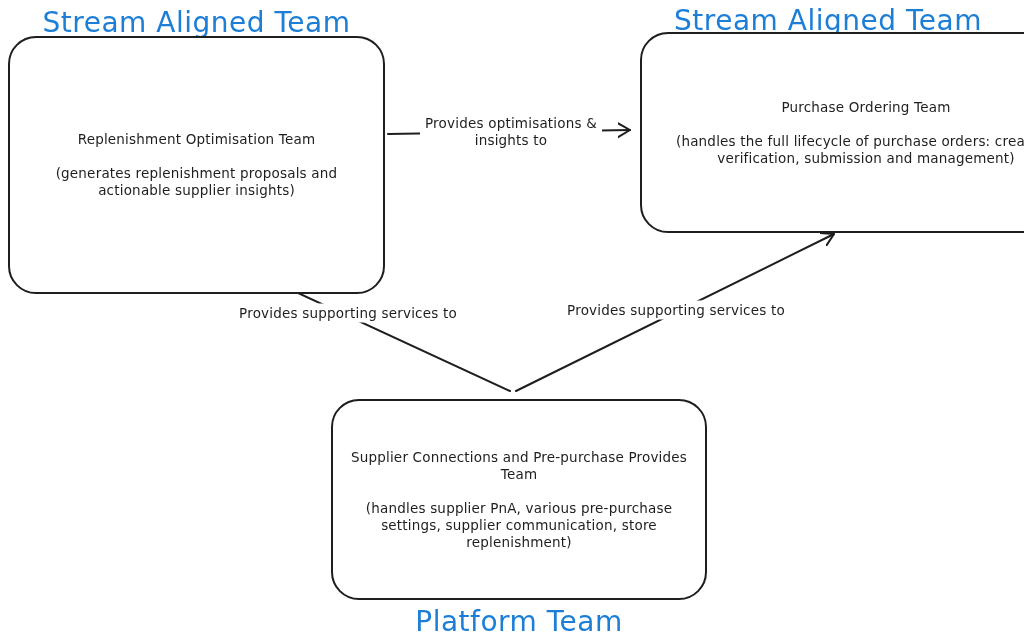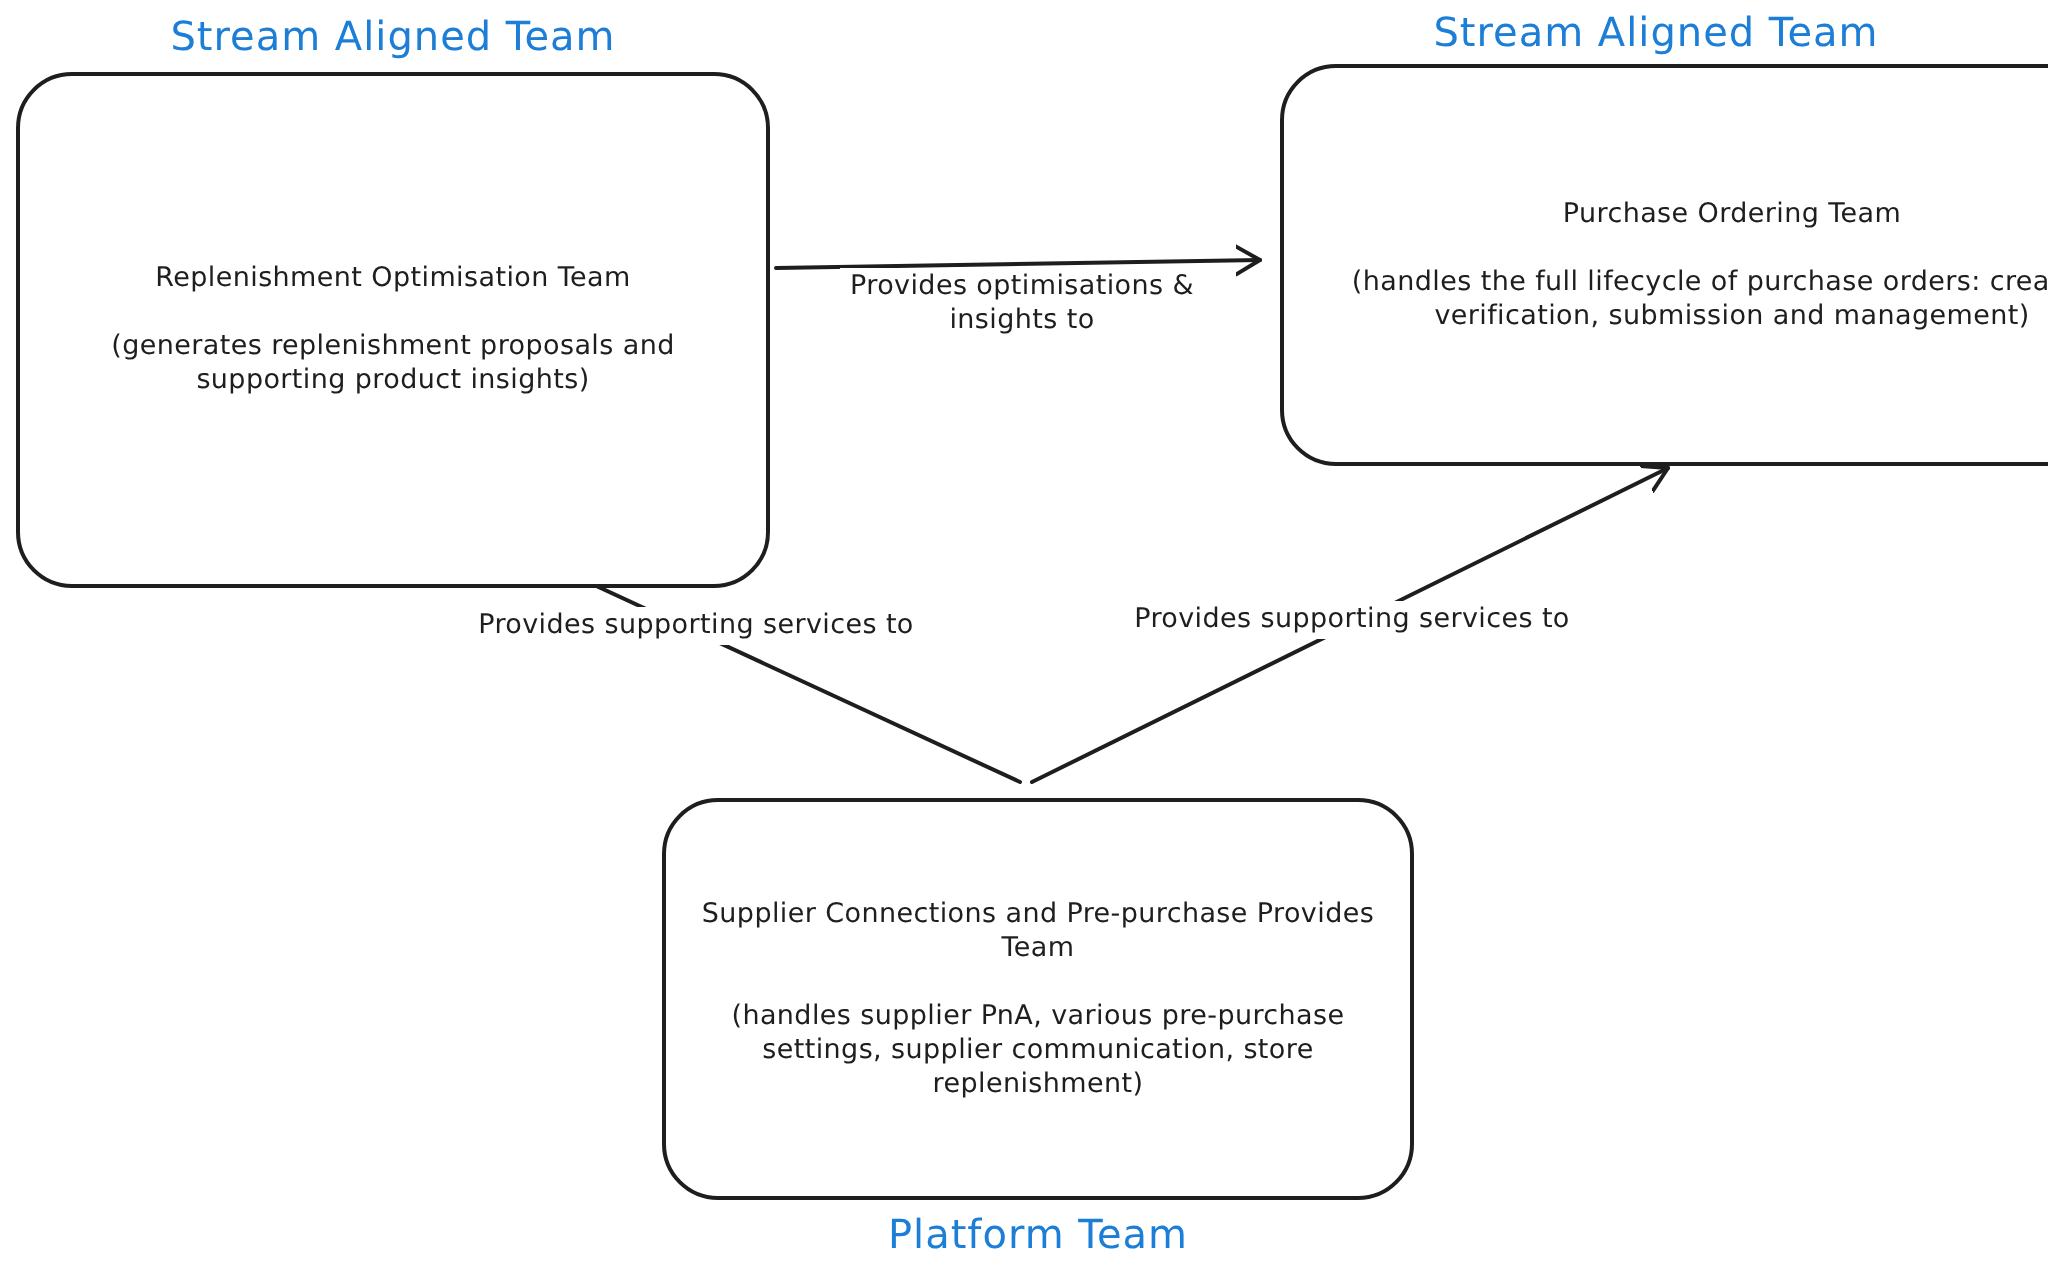--- a/index.html
+++ b/index.html
@@ -17,21 +17,21 @@
   }
   .arrow-layer {
     position: absolute;
     left: 0; top: 0;
     width: 1024px; height: 637px;
     pointer-events: none;
   }
   .type-label {
     position: absolute;
     text-align: center;
-    font-size: 20px;
+    font-size: 28px;
     letter-spacing: 0.5px;
     color: #1c7ed6;
   }
   .team-box {
     position: absolute;
     border: 2px solid #1e1e1e;
     border-radius: 28px;
     background: #ffffff;
     display: flex;
     flex-direction: column;
@@ -54,21 +54,21 @@
   .arrow-label {
     position: absolute;
     transform: translate(-50%, -50%);
     background: #ffffff;
     padding: 1px 5px;
     font-size: 13.5px;
     line-height: 17px;
     text-align: center;
     letter-spacing: 0.2px;
   }
-  .label-h { left: 511px; top: 152px; width: 182px; }
+  .label-h { left: 511px; top: 132px; width: 182px; }
   .label-left { left: 348px; top: 313px; white-space: nowrap; }
   .label-right { left: 676px; top: 310px; white-space: nowrap; }
 
   .pos-title-1 { left: 8px;   top: 6px;   width: 377px; }
   .pos-title-2 { left: 640px; top: 4px;   width: 376px; }
   .pos-title-3 { left: 331px; top: 605px; width: 376px; }
   .pos-box-1   { left: 8px;   top: 36px;  width: 377px; height: 258px; }
   .pos-box-2   { left: 640px; top: 32px;  width: 452px; height: 201px; }
   .pos-box-3   { left: 331px; top: 399px; width: 376px; height: 201px; }
 </style>
@@ -91,21 +91,21 @@
     </g>
     <g>
       <line x1="516" y1="391" x2="834" y2="234" stroke="#1e1e1e" stroke-width="2" stroke-linecap="round" marker-end="url(#arrowhead)"></line>
     </g>
   </svg>
 
   <div class="type-label pos-title-1">Stream Aligned Team</div>
 
   <div class="team-box pos-box-1">
     <div class="team-name">Replenishment Optimisation Team</div>
-    <div class="team-desc">(generates replenishment proposals and supporting product insights)</div>
+    <div class="team-desc">(generates replenishment proposals and actionable supplier insights)</div>
   </div>
 
   <div class="type-label pos-title-2">Stream Aligned Team</div>
 
   <div class="team-box pos-box-2">
     <div class="team-name">Purchase Ordering Team</div>
     <div class="team-desc">(handles the full lifecycle of purchase orders: creation, verification, submission and management)</div>
   </div>
 
   <div class="team-box pos-box-3">

